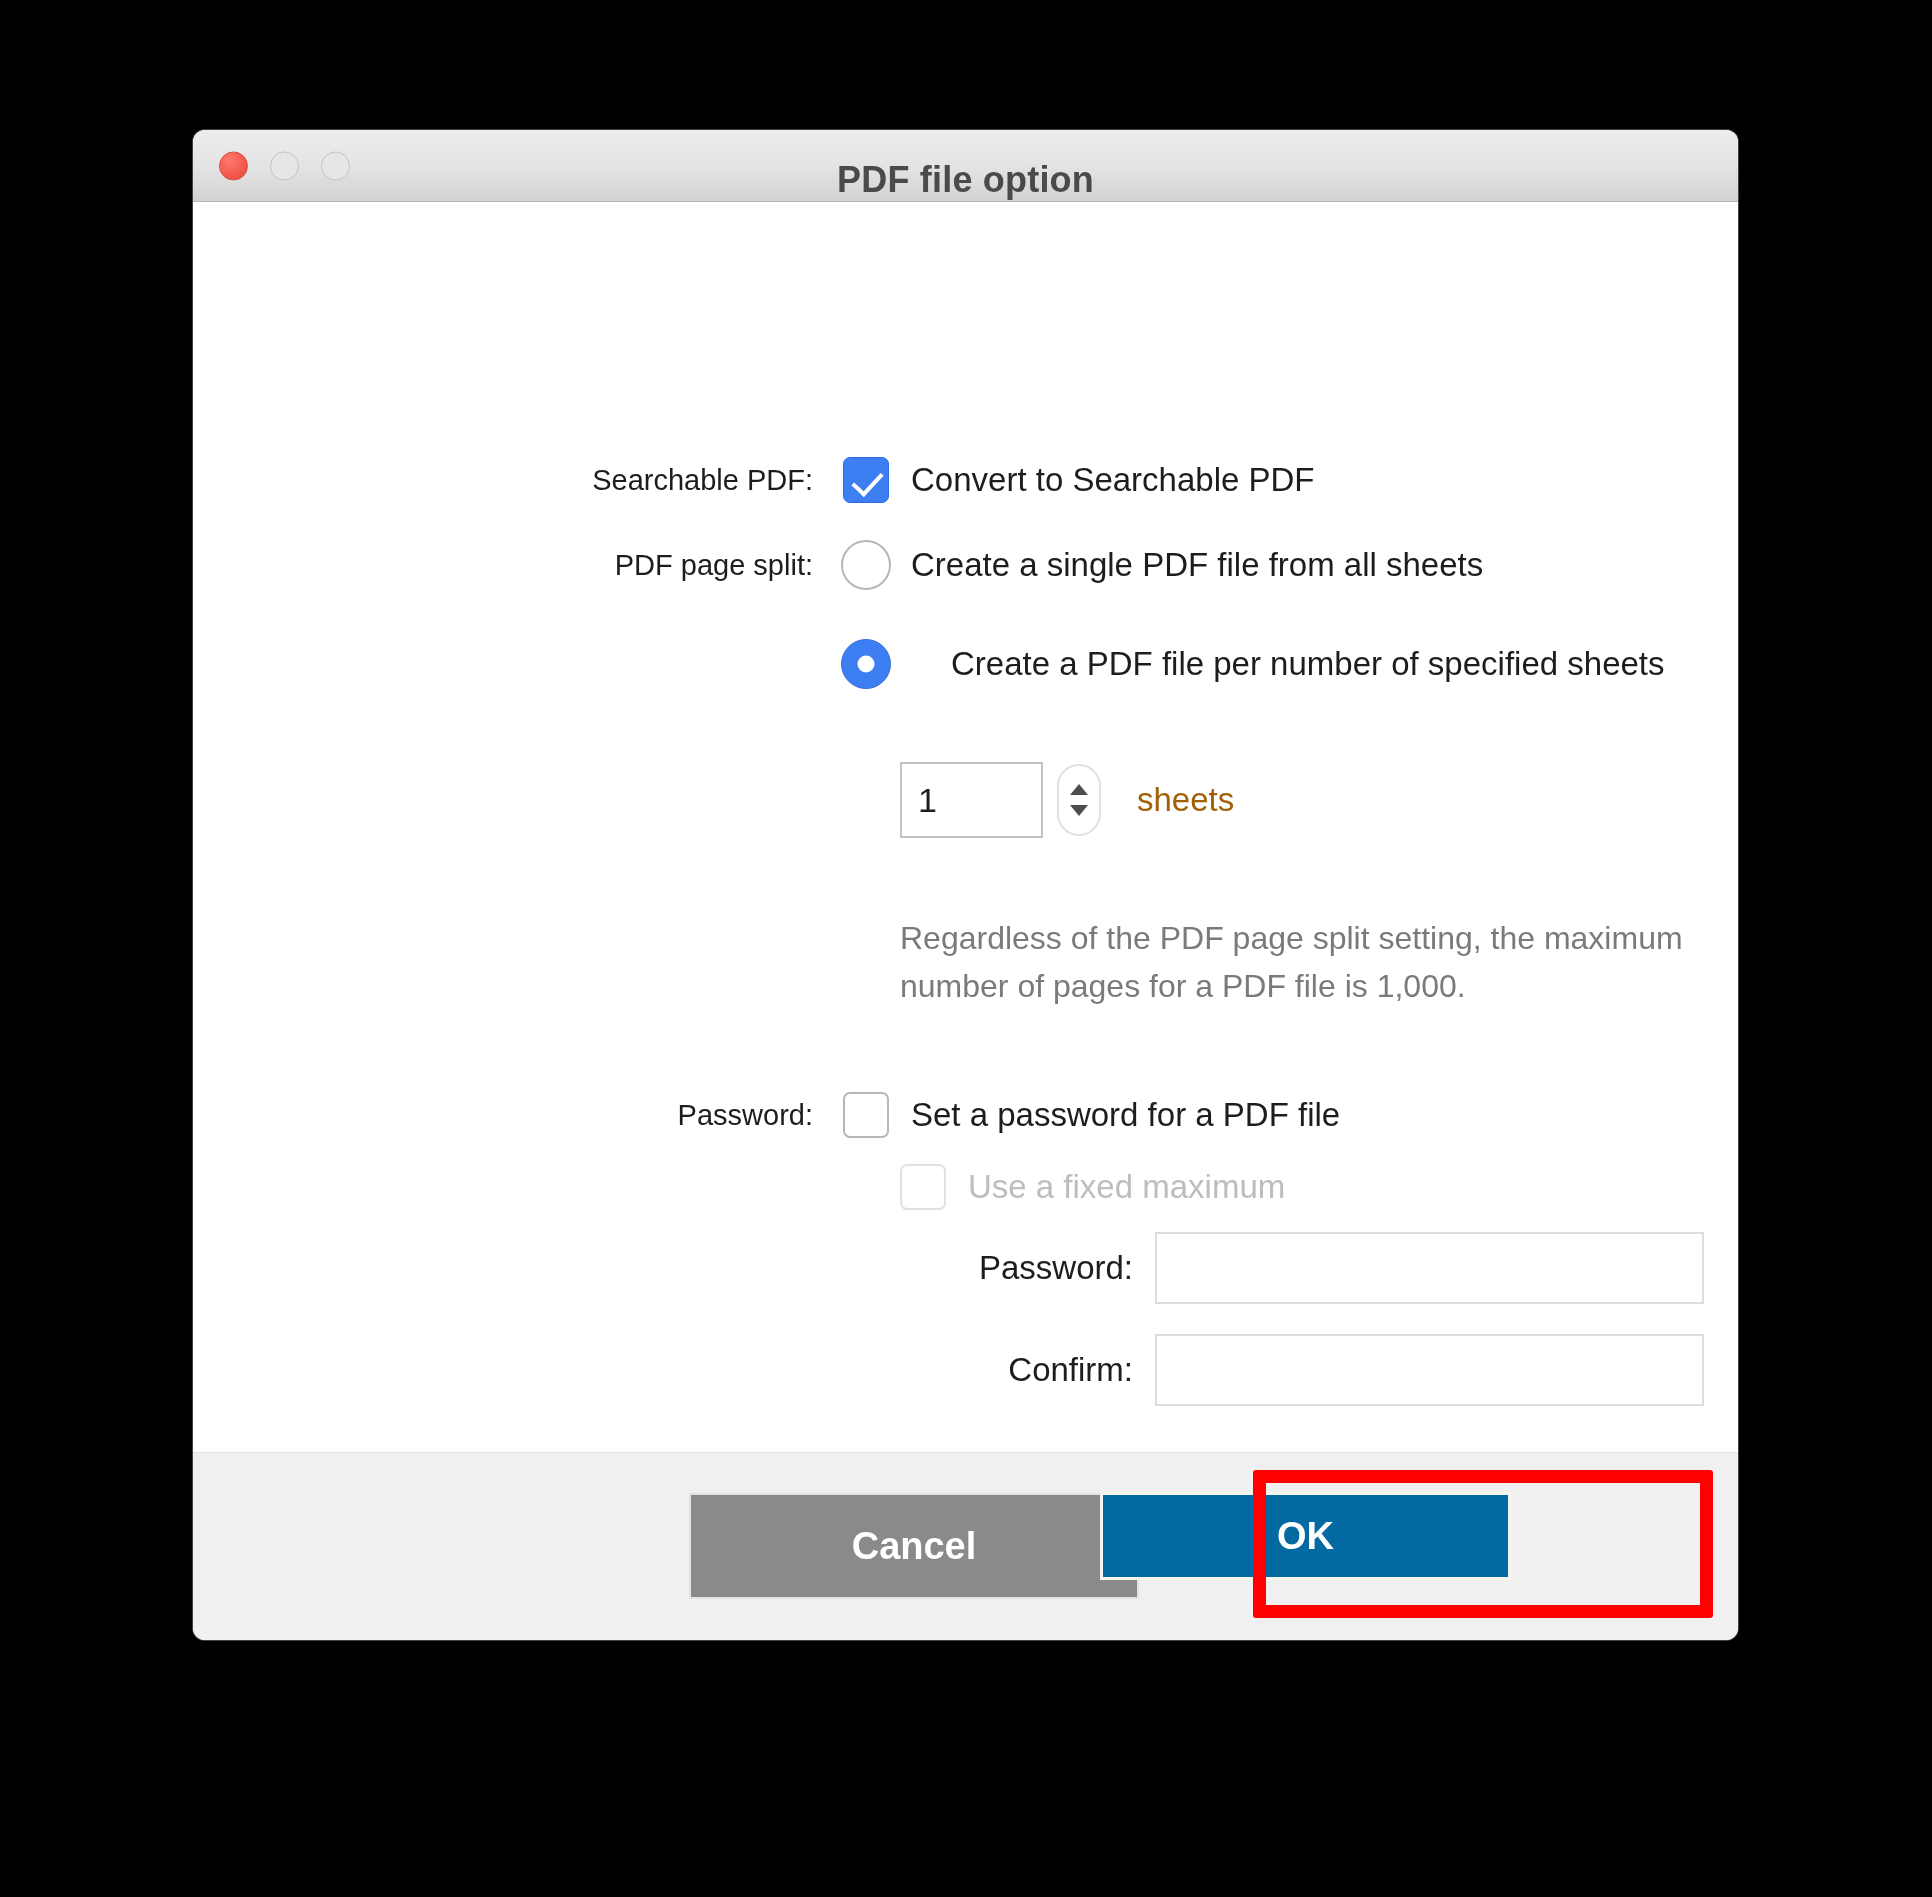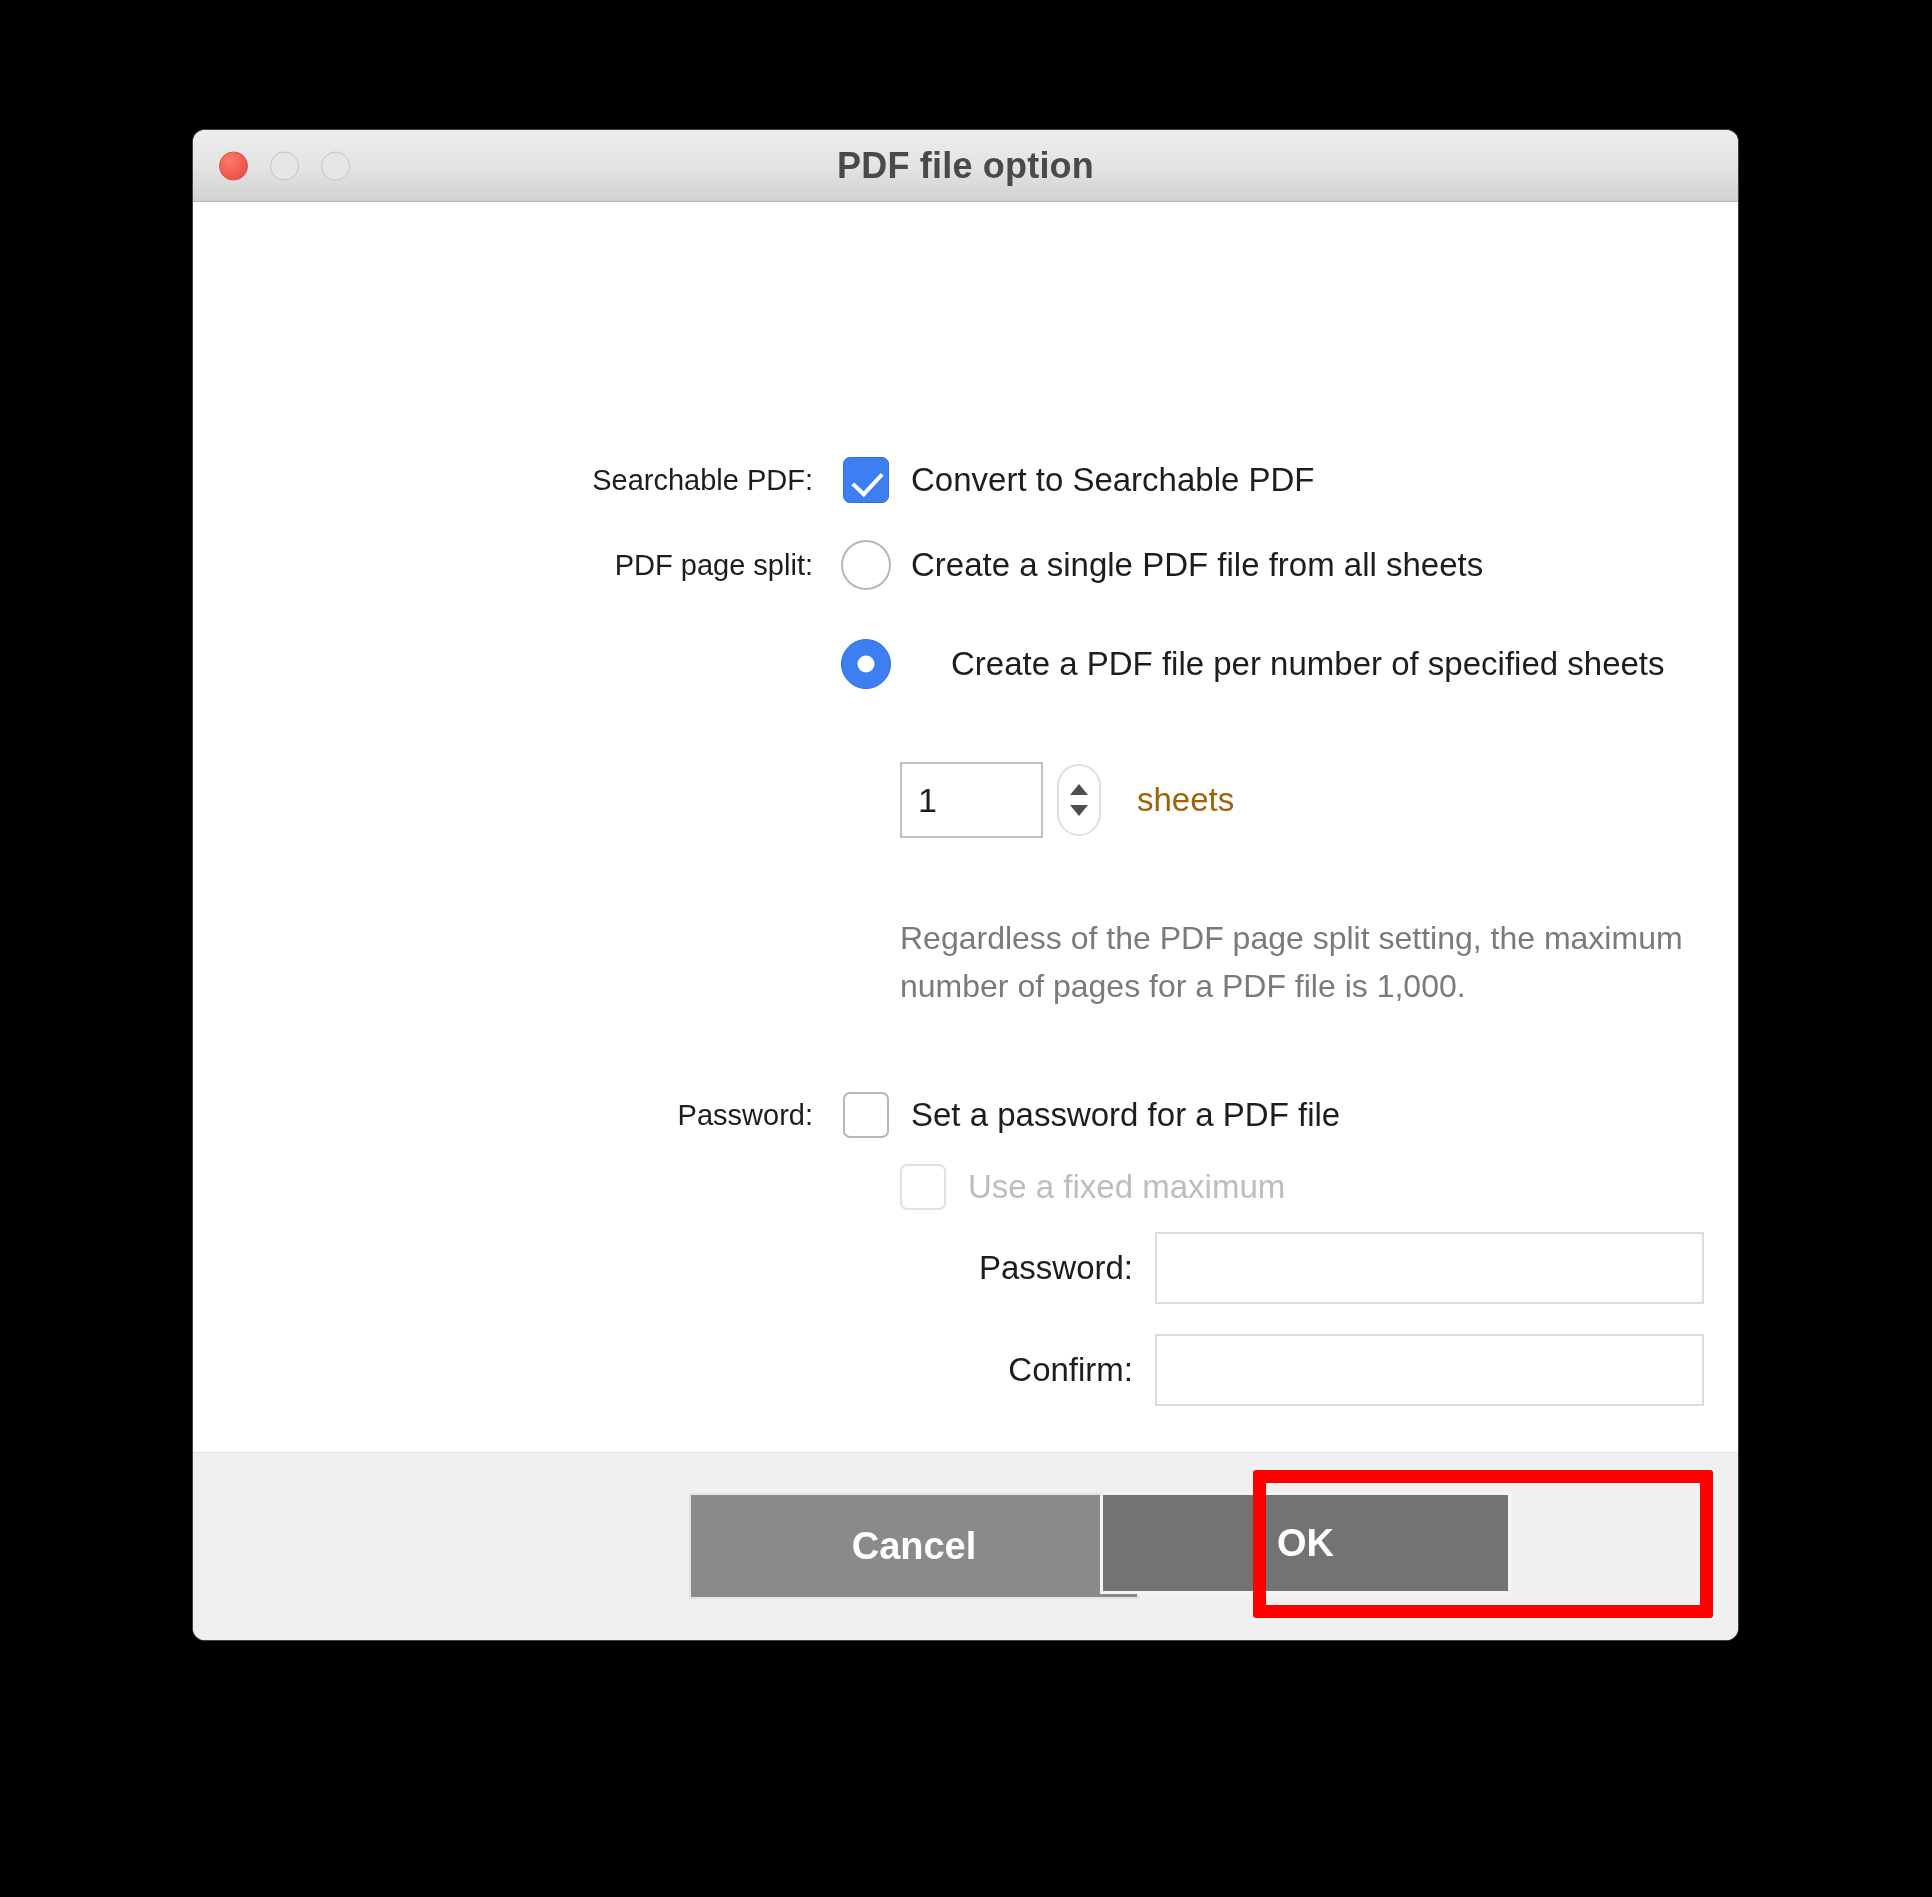--- a/index.html
+++ b/index.html
@@ -36,21 +36,21 @@
   }
 
   
   .titlebar {
     position: relative;
     height: 72px;
     flex: 0 0 72px;
     background: linear-gradient(to bottom, #ededed 0%, #e4e4e4 50%, #d2d2d2 100%);
     border-bottom: 1px solid #b6b6b6;
     display: flex;
-    align-items: center;
+    align-items: flex-end;
   }
   .traffic {
     position: absolute;
     left: 26px;
     top: 50%;
     transform: translateY(-50%);
     display: flex;
     gap: 22px;
     align-items: center;
   }
@@ -244,22 +244,22 @@
     top: 42px;
     width: 446px;
     height: 102px;
     background: #8a8a8a;
     box-shadow: 0 0 0 2px #e3e3e3;
   }
   .btn.ok {
     left: 910px;
     top: 42px;
     width: 405px;
-    height: 96px;
-    background: #737373;
+    height: 82px;
+    background: #0369a1;
     box-shadow: 0 0 0 3px #f6f4ef;
   }
   
   .highlight-box {
     position: absolute;
     left: 1253px;
     top: 1470px;
     width: 460px;
     height: 148px;
     border: 13px solid #fe0000;

